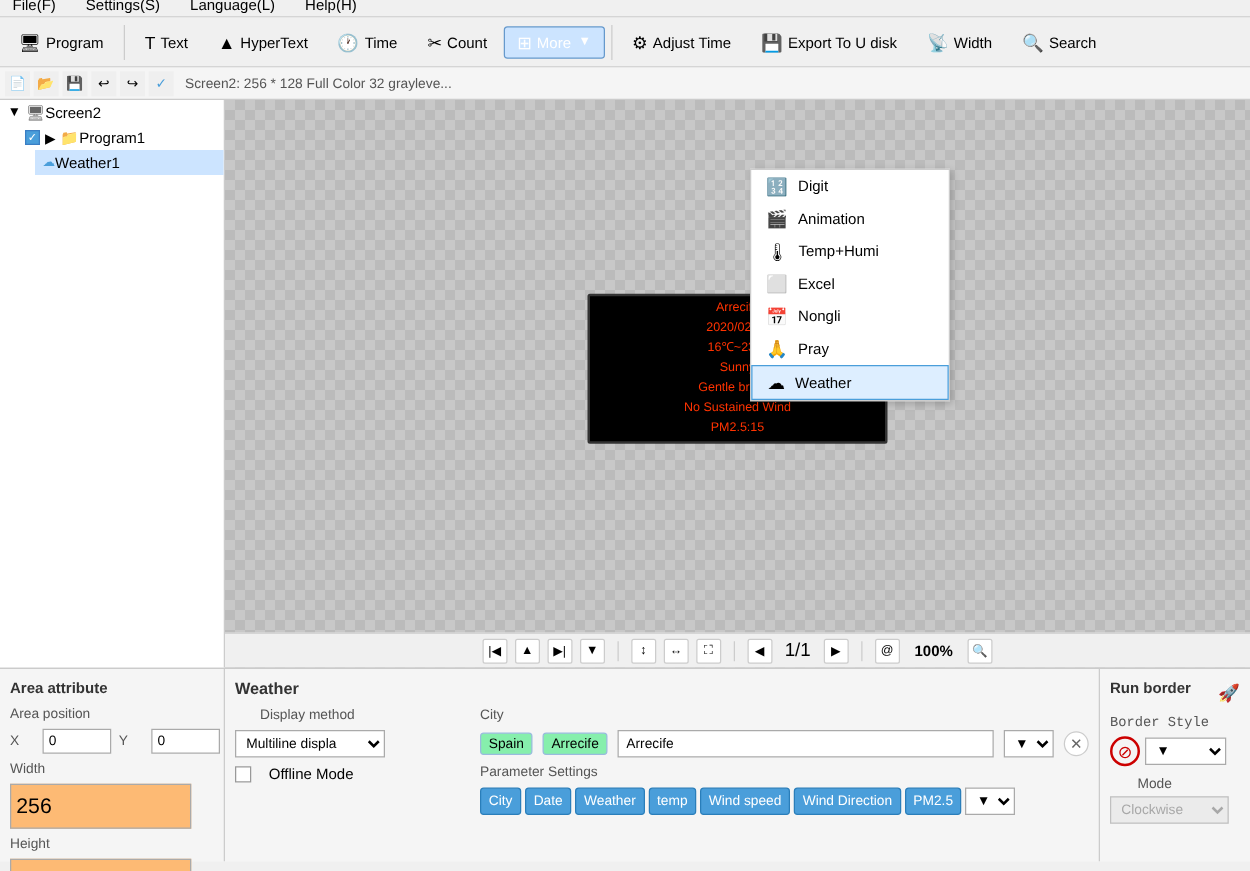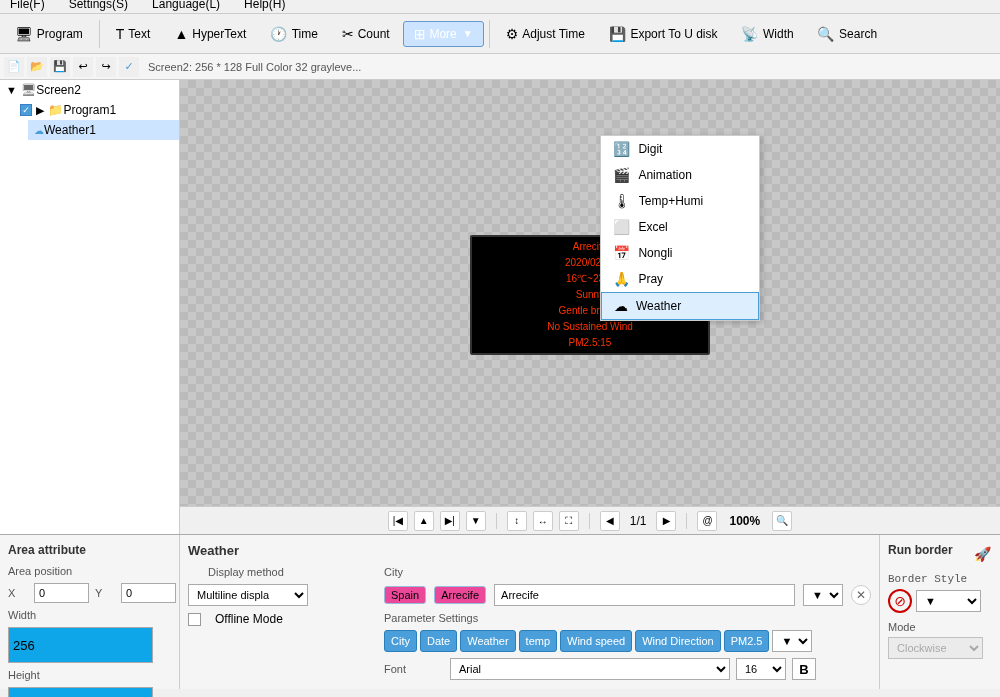--- a/index.html
+++ b/index.html
@@ -45,44 +45,44 @@
     .canvas-bg { width: 100%; height: 100%; background: repeating-conic-gradient(#bbb 0% 25%, #c8c8c8 0% 50%) 0 0 / 16px 16px; }
 
     
     .led-display { position: absolute; top: 50%; left: 50%; transform: translate(-50%, -60%); width: 240px; height: 120px; background: #000; border: 2px solid #333; border-radius: 2px; display: flex; flex-direction: column; align-items: center; justify-content: center; gap: 2px; padding: 6px; }
     .led-text { color: #cc2200; font-size: 10px; font-family: Arial; text-align: center; line-height: 1.4; }
     .led-text.bright { color: #ff3300; }
 
     
     .canvas-toolbar { background: #f0f0f0; border-top: 1px solid #ccc; height: 28px; display: flex; align-items: center; justify-content: center; gap: 6px; padding: 0 10px; }
     .canvas-nav-btn { width: 20px; height: 20px; display: flex; align-items: center; justify-content: center; cursor: pointer; border: 1px solid #ccc; background: white; border-radius: 2px; font-size: 10px; }
-    .canvas-page-info { font-size: 12px; margin: 0 4px; }
+    .canvas-page-info { font-size: 15px; margin: 0 4px; }
     .canvas-zoom { font-size: 12px; font-weight: bold; margin: 0 6px; }
     .canvas-separator { width: 1px; height: 16px; background: #ccc; margin: 0 4px; }
 
     
     .bottom-panel { display: flex; height: 155px; border-top: 1px solid #aaa; background: #f5f5f5; }
 
     
     .attr-panel { width: 180px; border-right: 1px solid #ccc; padding: 8px; background: #f5f5f5; }
     .panel-title { font-size: 12px; font-weight: bold; margin-bottom: 8px; color: #333; }
     .field-row { display: flex; align-items: center; margin-bottom: 6px; gap: 6px; }
     .field-label { font-size: 11px; color: #555; min-width: 20px; }
     .field-input { width: 55px; height: 20px; border: 1px solid #aaa; font-size: 11px; padding: 1px 4px; background: white; }
-    .field-input-full { width: 145px; height: 20px; border: 1px solid #aaa; font-size: 13px; padding: 17px 4px; background: #0ea5e9; }
+    .field-input-full { width: 145px; height: 20px; border: 1px solid #aaa; font-size: 17px; padding: 17px 4px; background: #fdba74; }
 
     
     .weather-panel { flex: 1; border-right: 1px solid #ccc; padding: 8px; background: #f5f5f5; overflow: hidden; }
     .weather-panel-title { font-size: 13px; font-weight: bold; margin-bottom: 8px; color: #333; }
     .weather-row { display: flex; align-items: center; margin-bottom: 6px; gap: 8px; }
     .weather-section-label { font-size: 11px; color: #555; min-width: 90px; padding-left: 20px; }
     .weather-section-label2 { font-size: 11px; color: #555; min-width: 60px; }
     .dropdown-select { height: 22px; border: 1px solid #aaa; font-size: 11px; padding: 1px 4px; background: white; cursor: pointer; }
     .dropdown-select-sm { width: 120px; height: 22px; }
-    .city-tag { background: #ec4899; border: 1px solid #99bbdd; border-radius: 3px; padding: 2px 6px; font-size: 11px; cursor: pointer; }
+    .city-tag { background: #86efac; border: 1px solid #99bbdd; border-radius: 3px; padding: 2px 6px; font-size: 11px; cursor: pointer; }
     .city-input { flex: 1; height: 22px; border: 1px solid #aaa; font-size: 11px; padding: 1px 6px; background: white; }
     .city-clear { width: 20px; height: 20px; border: 1px solid #ccc; background: white; cursor: pointer; display: flex; align-items: center; justify-content: center; font-size: 12px; color: #666; border-radius: 50%; }
     .param-btn { background: #ddeeff; border: 1px solid #99bbdd; border-radius: 3px; padding: 2px 6px; font-size: 11px; cursor: pointer; height: 22px; }
     .param-btn.active-param { background: #4a9eda; color: white; border-color: #2a7eba; }
     .font-row { display: flex; align-items: center; gap: 6px; }
     .font-select { width: 280px; height: 22px; }
     .font-size-select { width: 50px; height: 22px; }
     .bold-btn { width: 24px; height: 22px; font-weight: bold; border: 1px solid #aaa; background: white; cursor: pointer; display: flex; align-items: center; justify-content: center; font-size: 13px; }
     .offline-row { display: flex; align-items: center; gap: 14px; }
     .offline-checkbox { width: 13px; height: 13px; border: 1px solid #999; background: white; }
@@ -323,48 +323,38 @@
           <button class="param-btn active-param">Weather</button>
           <button class="param-btn active-param">temp</button>
           <button class="param-btn active-param">Wind speed</button>
           <button class="param-btn active-param">Wind Direction</button>
           <button class="param-btn active-param">PM2.5</button>
           <select class="dropdown-select" style="width:40px;">
             <option>▼</option>
           </select>
         </div>
 
-        <div class="weather-row font-row">
-          <span class="weather-section-label2">Font</span>
-          <select class="dropdown-select font-select">
-            <option>Arial</option>
-          </select>
-          <select class="dropdown-select font-size-select">
-            <option>16</option>
-          </select>
-          <button class="bold-btn">B</button>
-        </div>
       </div>
     </div>
   </div>
 
   <div class="run-border-panel">
     <div class="run-border-header">
       <span class="panel-title">Run border</span>
       <span class="rocket-icon">🚀</span>
     </div>
     <div class="border-field-row">
       <div style="font-size:11px;color:#555;margin-bottom:4px;font-family:Liberation Mono, monospace;">Border Style</div>
       <div style="display:flex;align-items:center;gap:4px;">
         <div class="border-icon">⊘</div>
         <select class="dropdown-select" style="width:65px;">
           <option>▼</option>
         </select>
       </div>
     </div>
     <div class="border-field-row">
-      <div style="font-size:11px;color:#555;margin-bottom:4px;">Mode</div>
+      <div style="font-size:11px;color:#555;margin-bottom:4px;margin-left:22px;">Mode</div>
       <select class="dropdown-select mode-select mode-select-disabled" disabled="">
         <option>Clockwise</option>
       </select>
     </div>
   </div>
 </div>
 
 </body></html>

